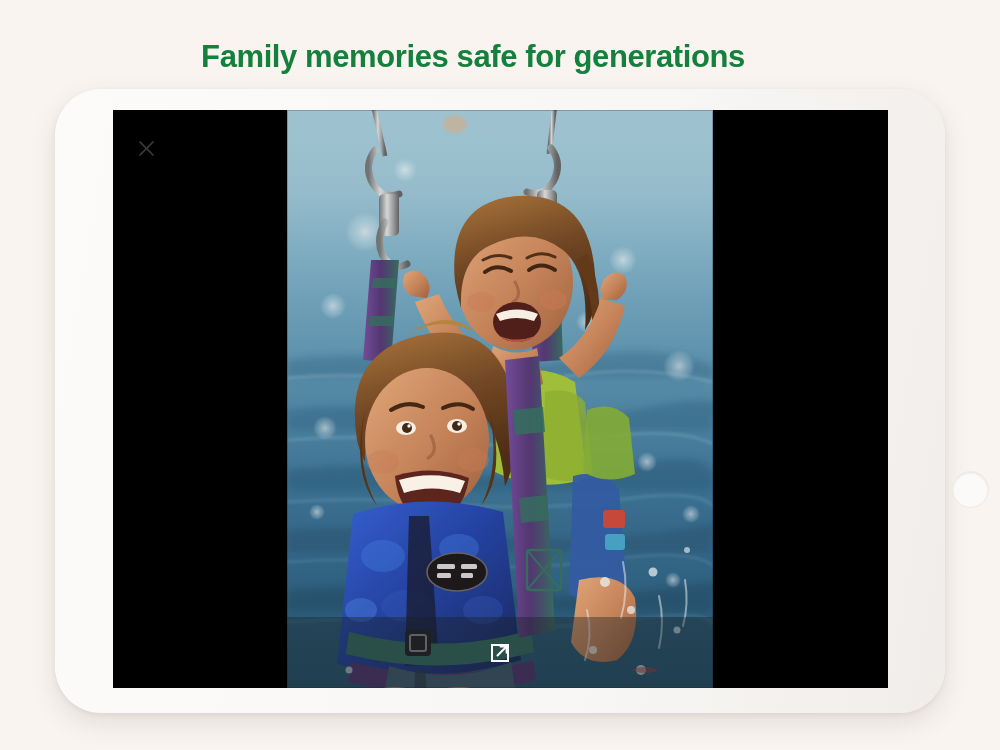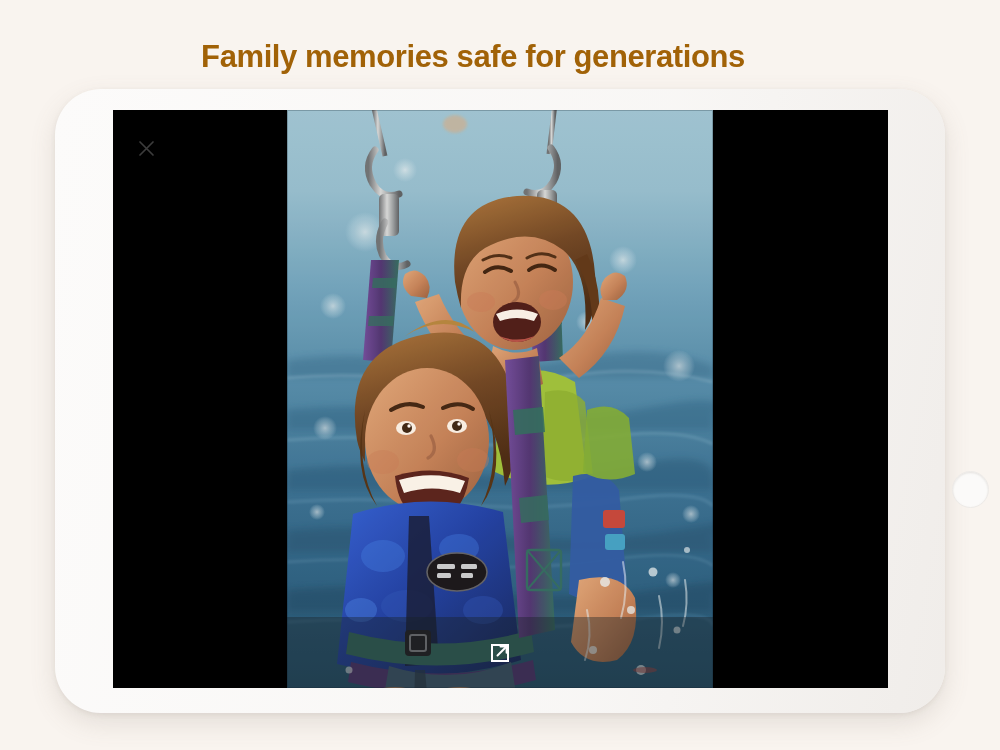--- a/index.html
+++ b/index.html
@@ -19,21 +19,21 @@
   
   .headline {
     position: absolute;
     top: 36px;
     left: 0;
     width: 946px;
     text-align: center;
     font-size: 31px;
     font-weight: 700;
     letter-spacing: -0.4px;
-    color: #a16207;
+    color: #15803d;
     line-height: 42px;
     white-space: nowrap;
   }
 
   
   .tablet {
     position: absolute;
     left: 55px;
     top: 89px;
     width: 890px;

